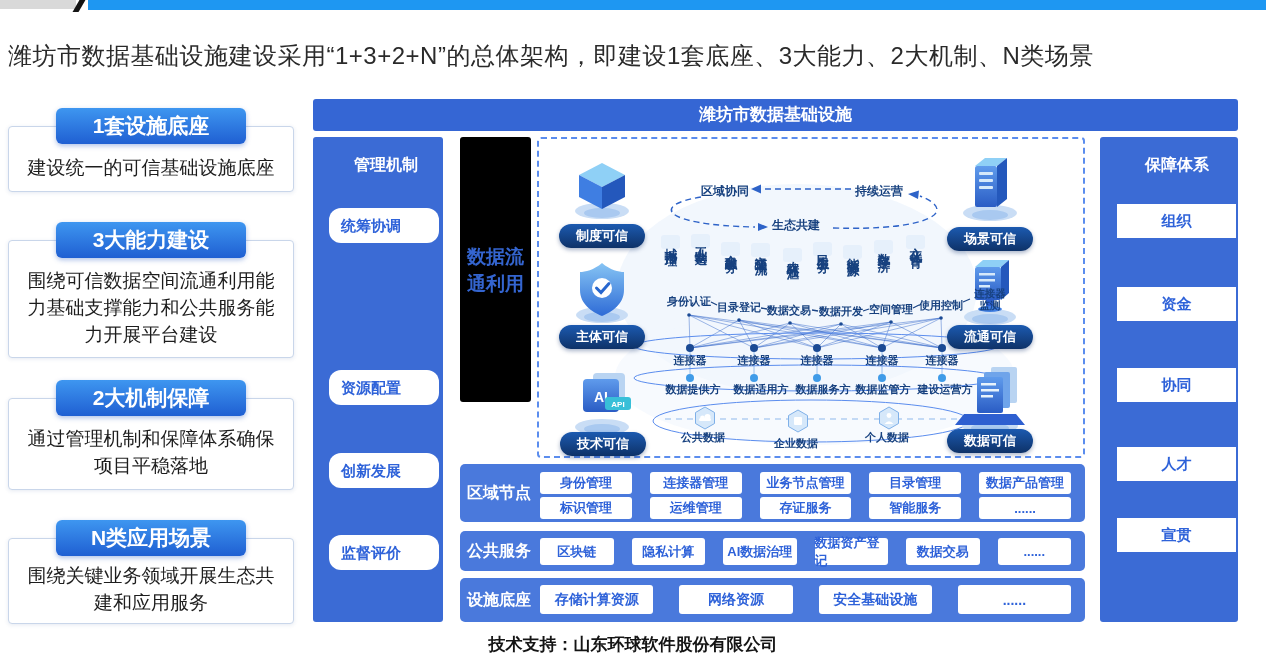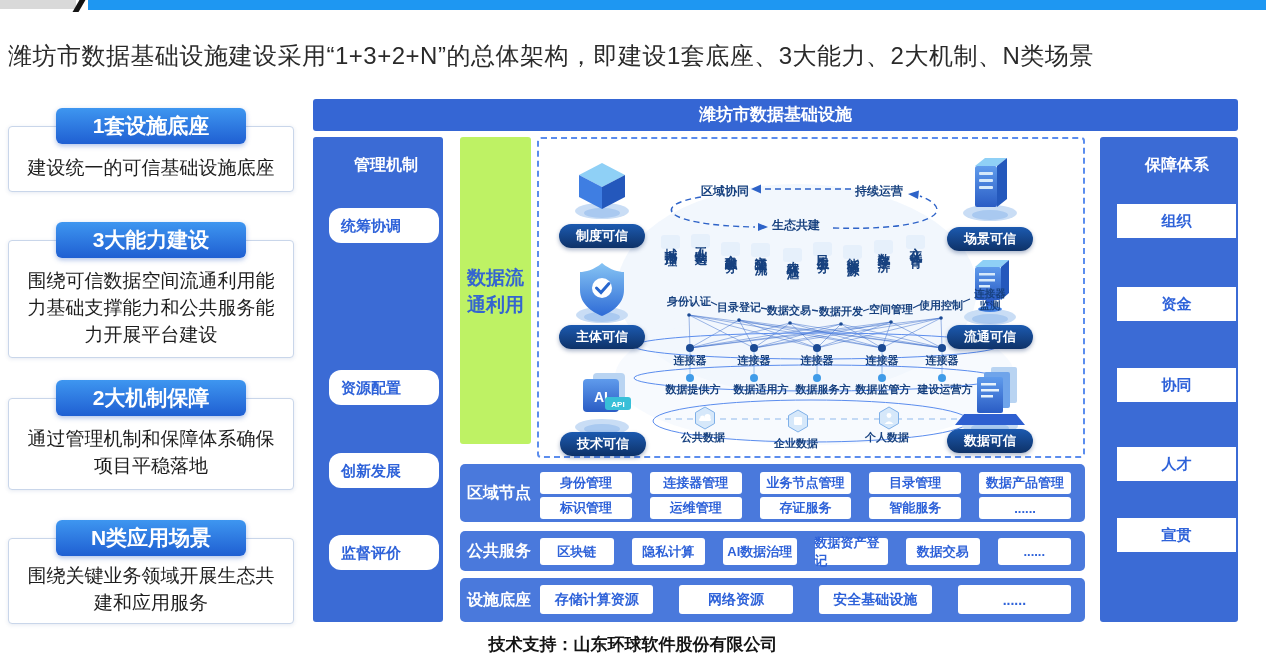--- a/index.html
+++ b/index.html
@@ -25,21 +25,21 @@
   .dg-header{position:absolute;left:313px;top:99px;width:925px;height:32px;background:#3566d4;border-radius:3px;
              color:#fff;font-size:17px;font-weight:bold;text-align:center;line-height:32px;}
   .col{position:absolute;top:137px;height:485px;background:#3b6bd5;border-radius:3px;}
   .col-left{left:313px;width:130px;}
   .col-right{left:1100px;width:138px;}
   .col-title{margin-top:18px;text-align:center;color:#fff;font-size:16px;font-weight:bold;margin-left:16px;}
   .col-btn{position:absolute;left:16px;width:98px;height:35px;background:#fff;border-radius:12px;
            color:#2e62d9;font-size:15px;font-weight:bold;text-align:left;line-height:35px;padding-left:12px;}
   .col2-btn{position:absolute;left:9px;width:119px;height:34px;background:#fff;border-radius:0;
            color:#2e62d9;font-size:15px;font-weight:bold;text-align:center;line-height:34px;margin-left:8px;}
-  .flow-col{position:absolute;left:460px;top:137px;width:71px;height:307px;background:#bef264;border-radius:3px;
+  .flow-col{position:absolute;left:460px;top:137px;width:71px;height:265px;background:#000000;border-radius:3px;
             display:flex;align-items:center;justify-content:center;}
   .flow-text{width:62px;text-align:center;font-size:19px;font-weight:bold;color:#3465d0;line-height:27px;}
   .center{position:absolute;left:537px;top:137px;width:548px;height:321px;box-sizing:border-box;
           border:2px dashed #5b8dee;border-radius:4px;background:#fff;}
   .center svg{position:absolute;left:0;top:0;}
   
   .cy{position:absolute;transform:translateX(-50%);font-size:12px;font-weight:bold;color:#17417f;white-space:nowrap;}
   .dm{position:absolute;writing-mode:vertical-rl;font-size:12.5px;font-weight:bold;color:#17417f;letter-spacing:2px;
       background:rgba(226,238,250,.8);padding:3px 1px;border-radius:3px;}
   .ch{position:absolute;font-size:11px;font-weight:bold;color:#17417f;white-space:nowrap;}

